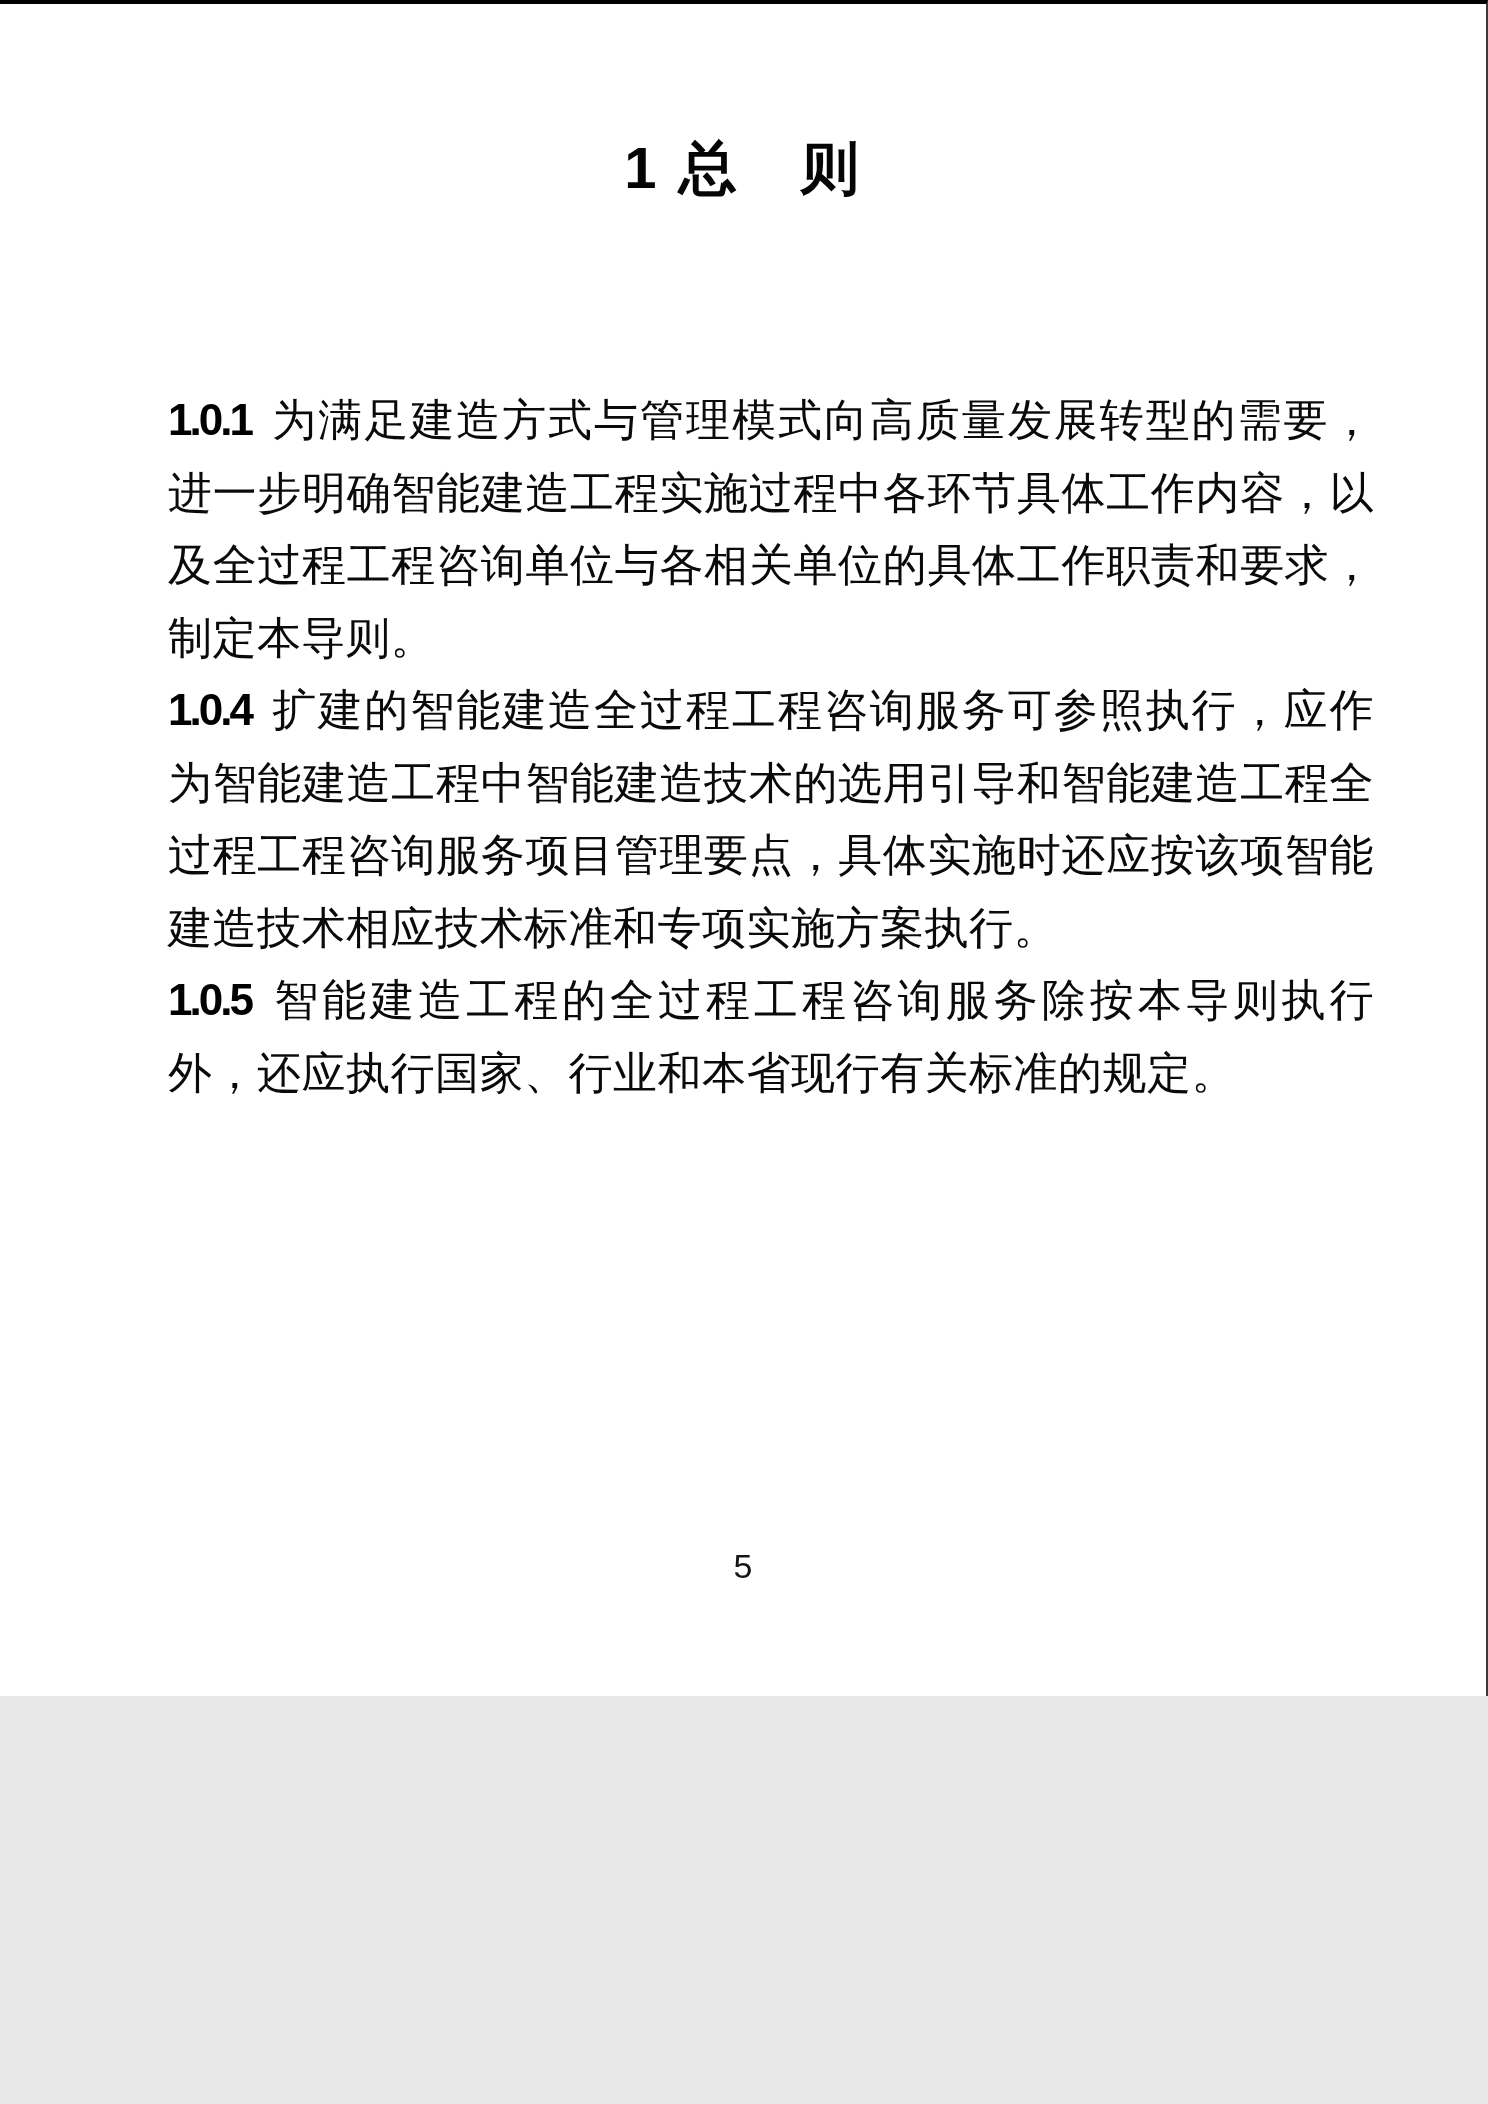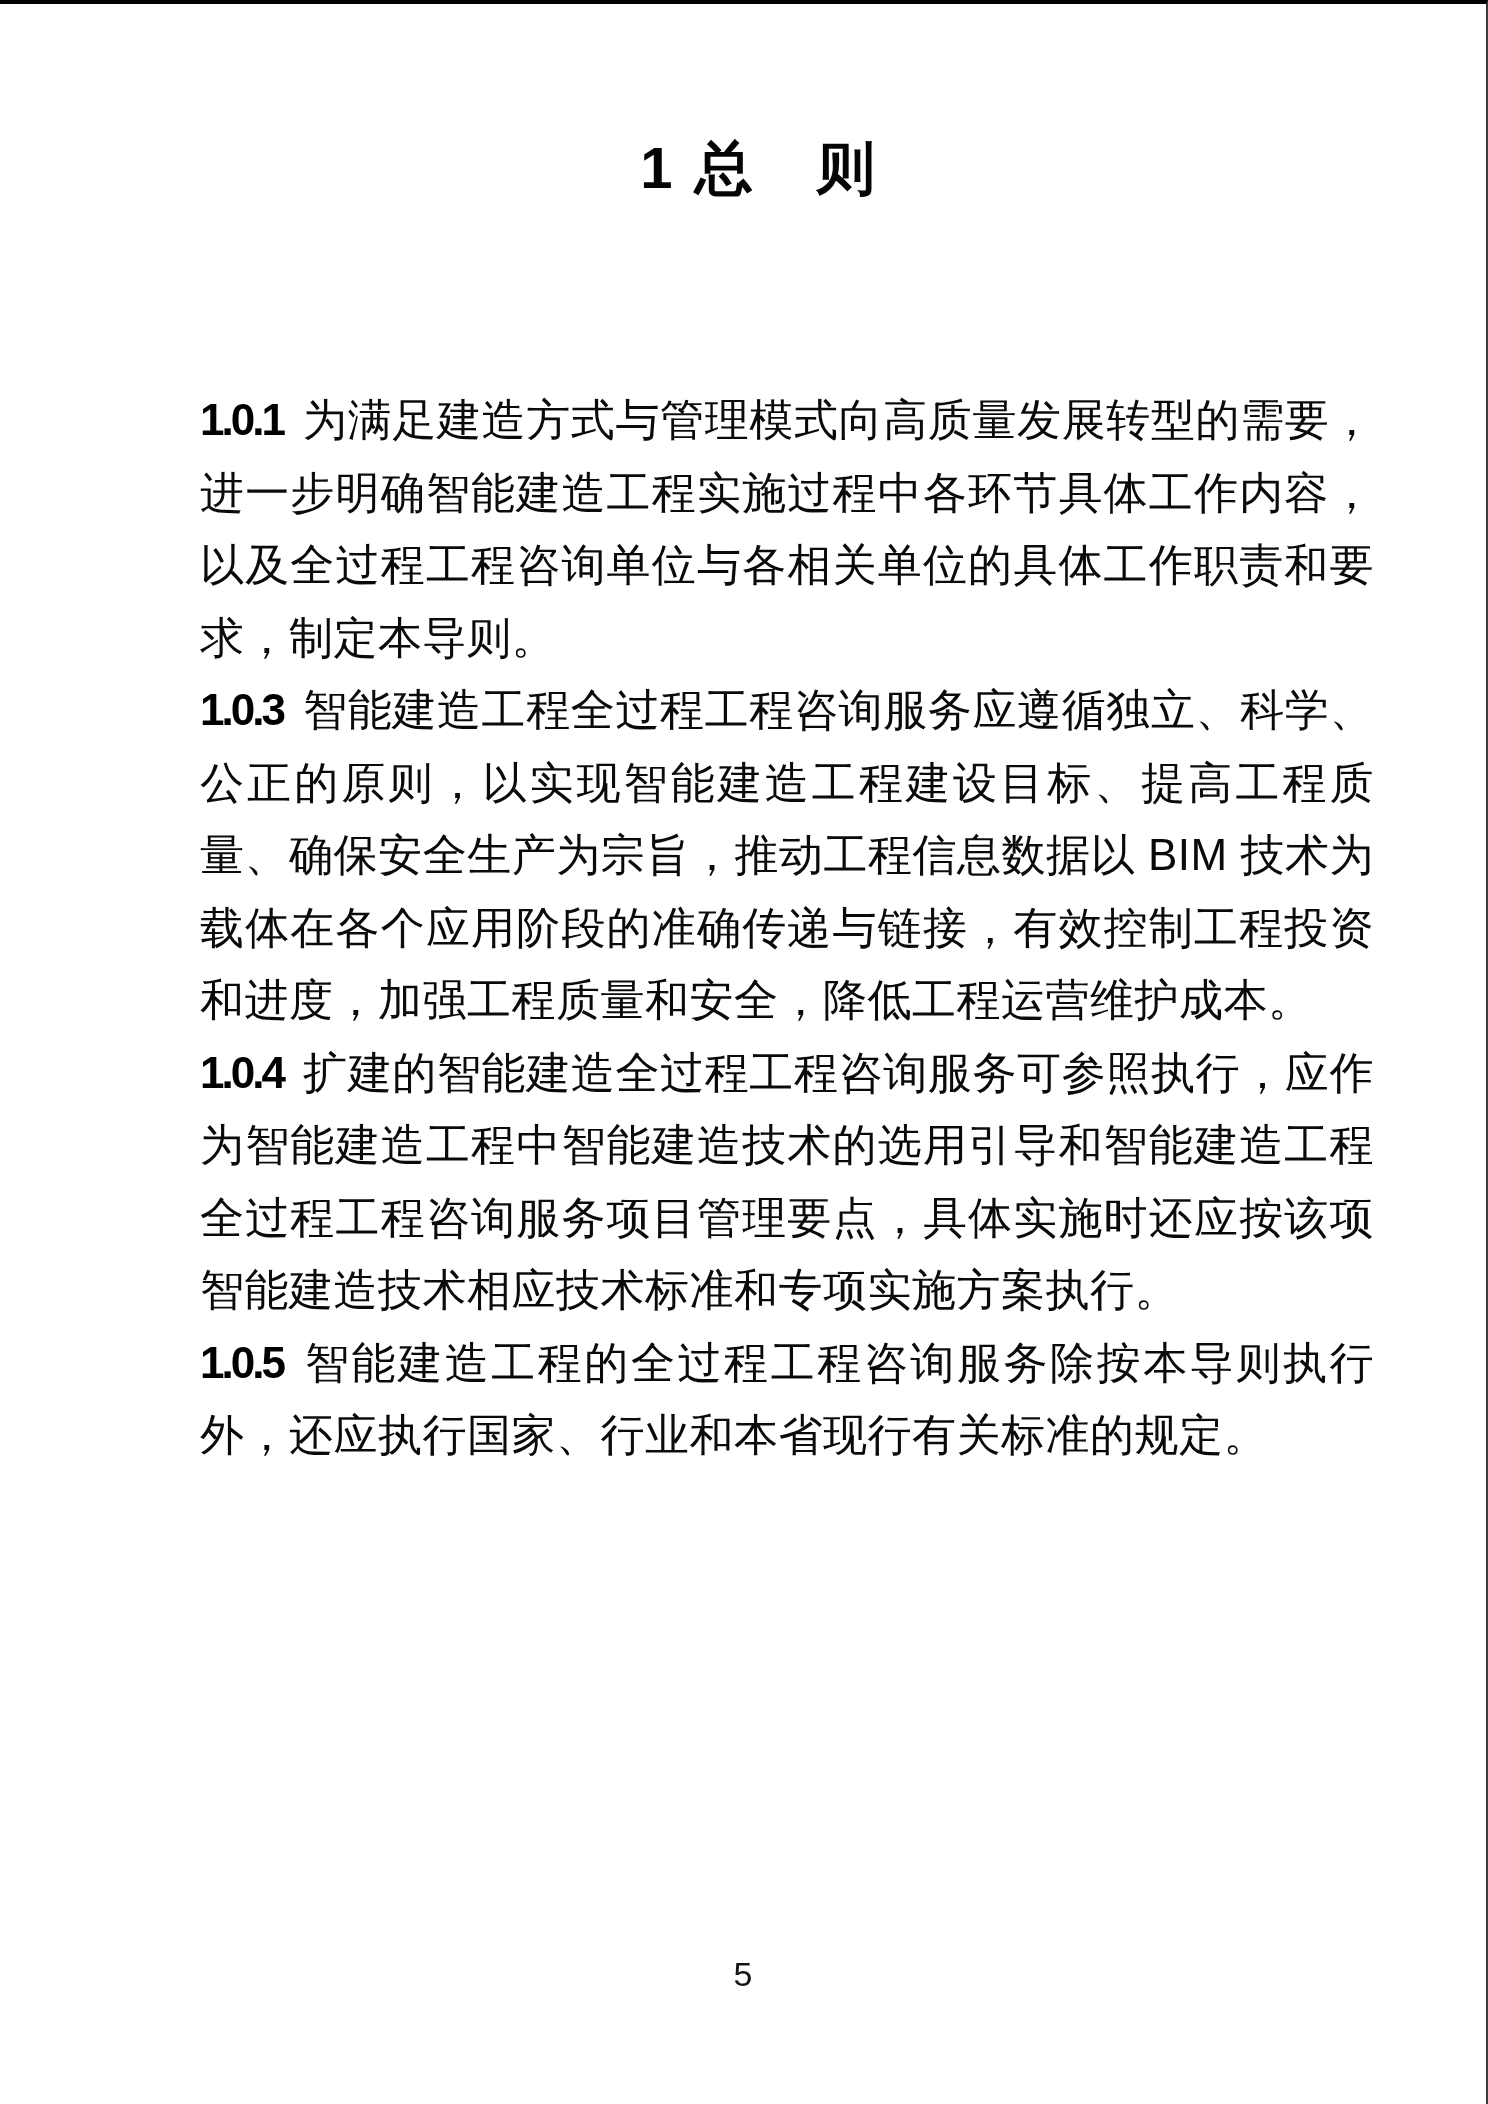--- a/index.html
+++ b/index.html
@@ -3,30 +3,29 @@
 <meta charset="utf-8">
 <style>
   html, body {
     margin: 0;
     padding: 0;
     background: #e8e8e8;
   }
   .page {
     position: relative;
     width: 1488px;
-    height: 2104px;
+    height: 1696px;
     margin: 0 auto;
     background: #ffffff;
     border-top: 4px solid #000000;
     border-right: 2px solid #3a3a3a;
     box-sizing: border-box;
     font-family: "Liberation Sans", "DejaVu Sans", sans-serif;
     color: #060606;
     overflow: hidden;
-    padding-left: 32px;
   }
   .chapter-title {
     margin: 126px 0 0 0;
     text-align: center;
     font-size: 58px;
     font-weight: 700;
     letter-spacing: 3px;
     color: #050505;
   }
   .content {
@@ -60,20 +59,19 @@
 </style>
 </head>
 <body>
 
 <div class="page">
   <h1 class="chapter-title">1 总　则</h1>
 
   <main class="content">
     <div id="paragraphs">
         <p class="clause"><span class="clause-num">1.0.1</span><span class="clause-text">为满足建造方式与管理模式向高质量发展转型的需要，进一步明确智能建造工程实施过程中各环节具体工作内容，以及全过程工程咨询单位与各相关单位的具体工作职责和要求，制定本导则。</span></p>
-        <p class="clause"><span class="clause-num">1.0.3</span><span class="clause-text">智能建造工程全过程工程咨询服务应遵循独立、科学、公正的原则，以实现智能建造工程建设目标、提高工程质量、确保安全生产为宗旨，推动工程信息数据以 BIM 技术为载体在各个应用阶段的准确传递与链接，有效控制工程投资和进度，加强工程质量和安全，降低工程运营维护成本。</span></p>
         <p class="clause"><span class="clause-num">1.0.4</span><span class="clause-text">扩建的智能建造全过程工程咨询服务可参照执行，应作为智能建造工程中智能建造技术的选用引导和智能建造工程全过程工程咨询服务项目管理要点，具体实施时还应按该项智能建造技术相应技术标准和专项实施方案执行。</span></p>
         <p class="clause"><span class="clause-num">1.0.5</span><span class="clause-text">智能建造工程的全过程工程咨询服务除按本导则执行外，还应执行国家、行业和本省现行有关标准的规定。</span></p>
       </div>
   </main>
 
   <div class="page-number">5</div>
 </div>
 
 </body></html>

